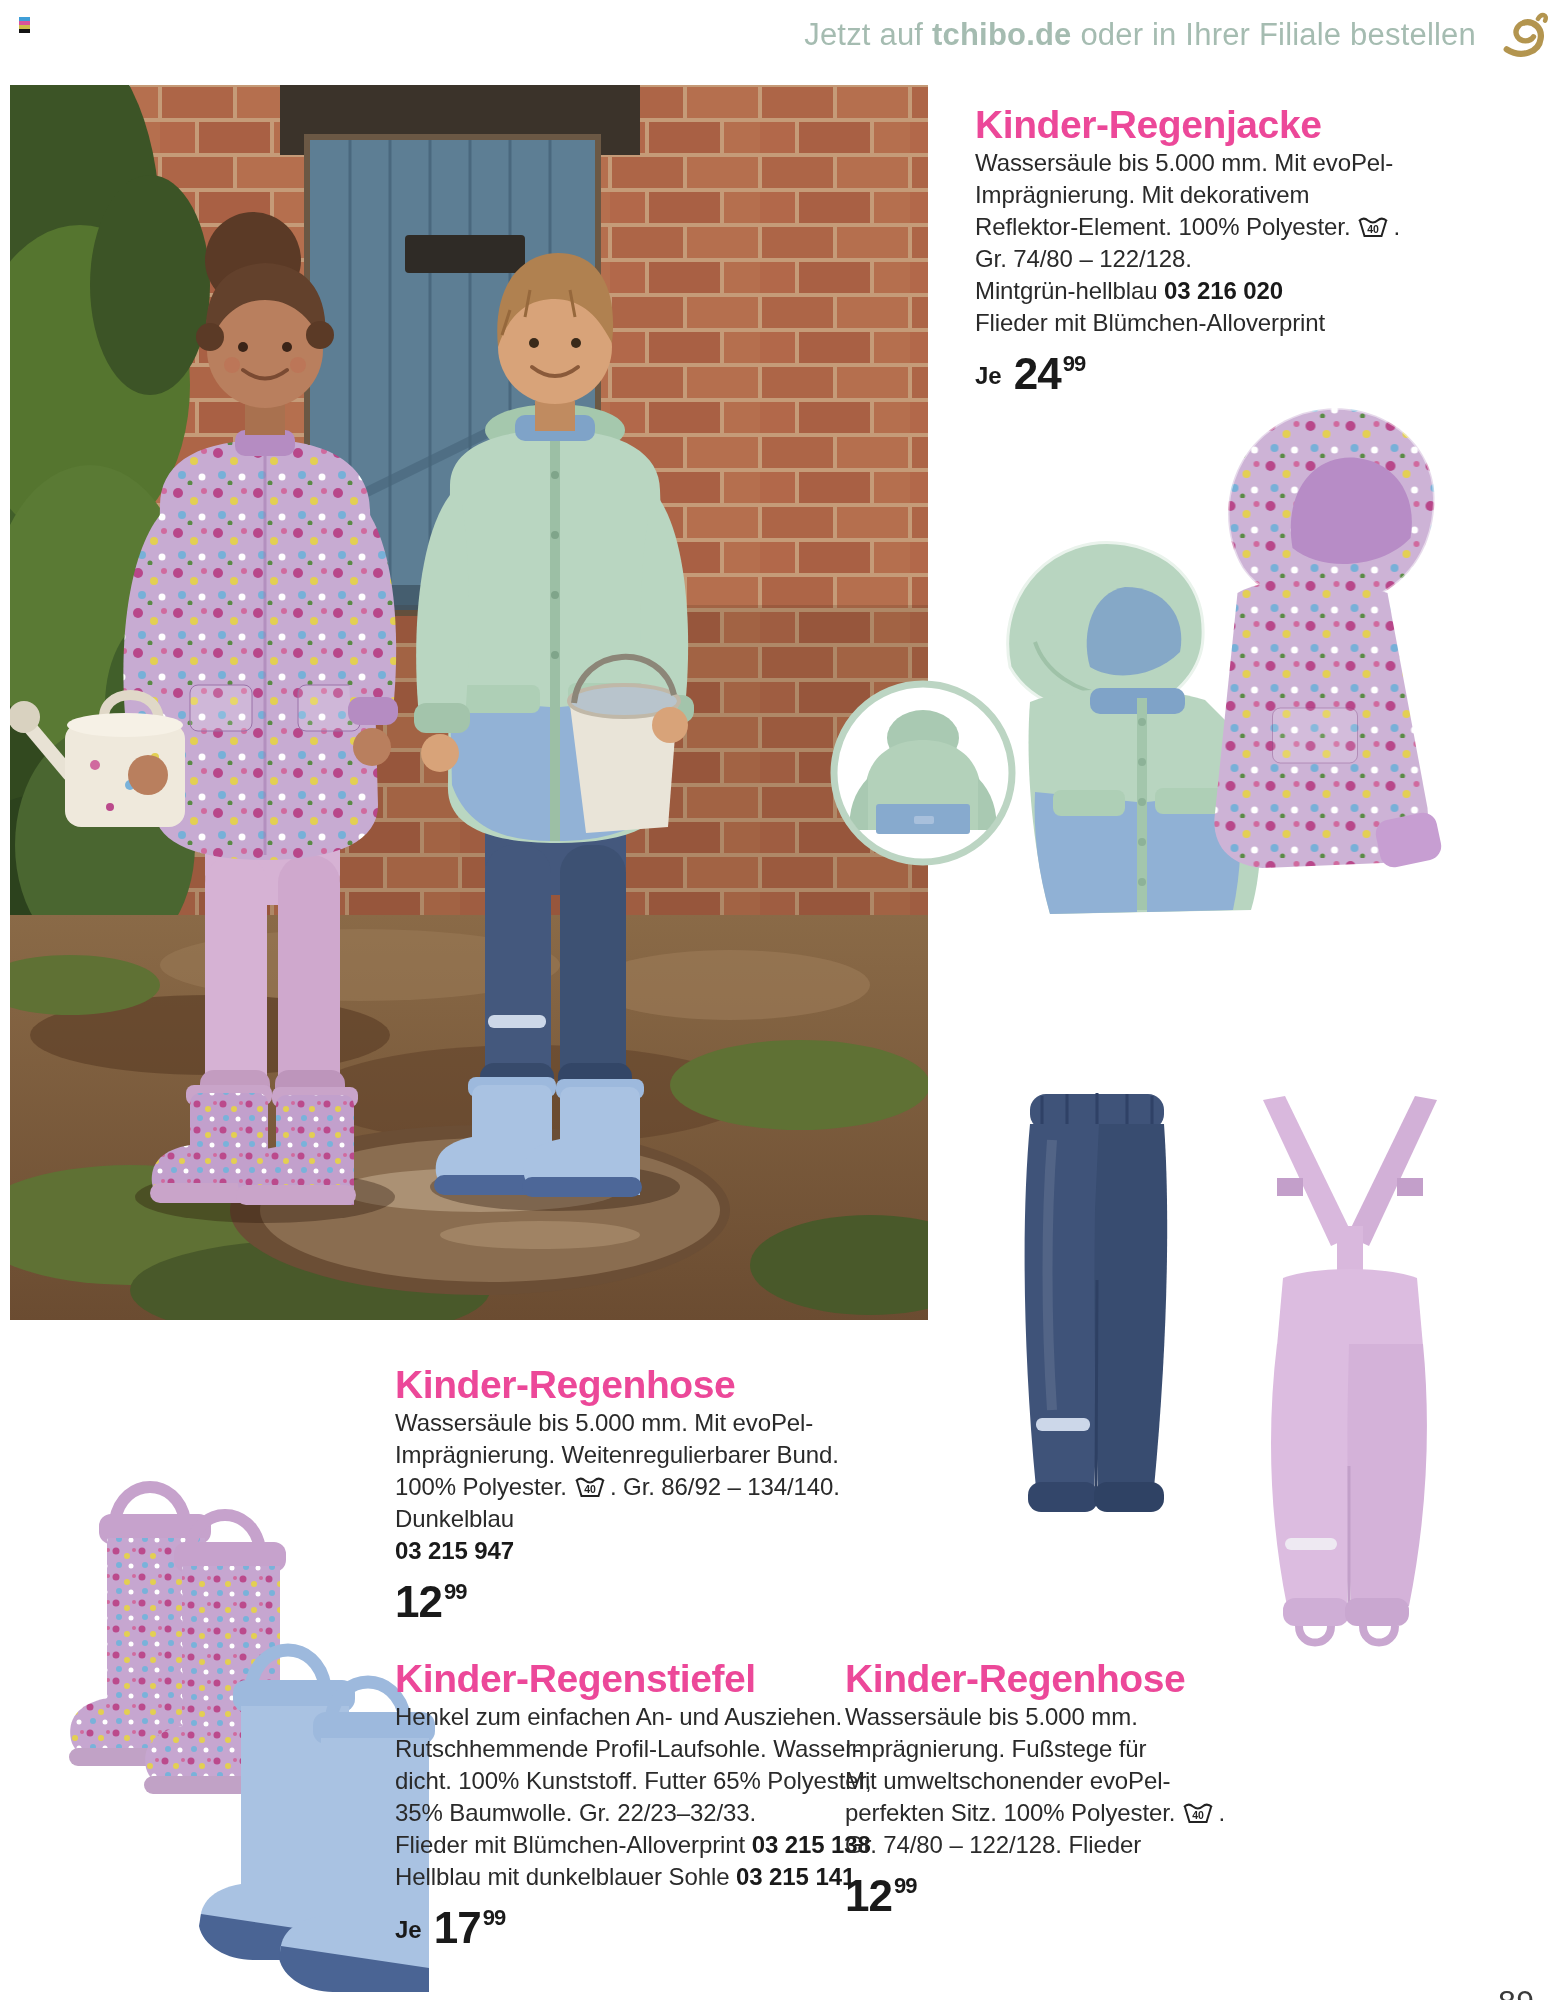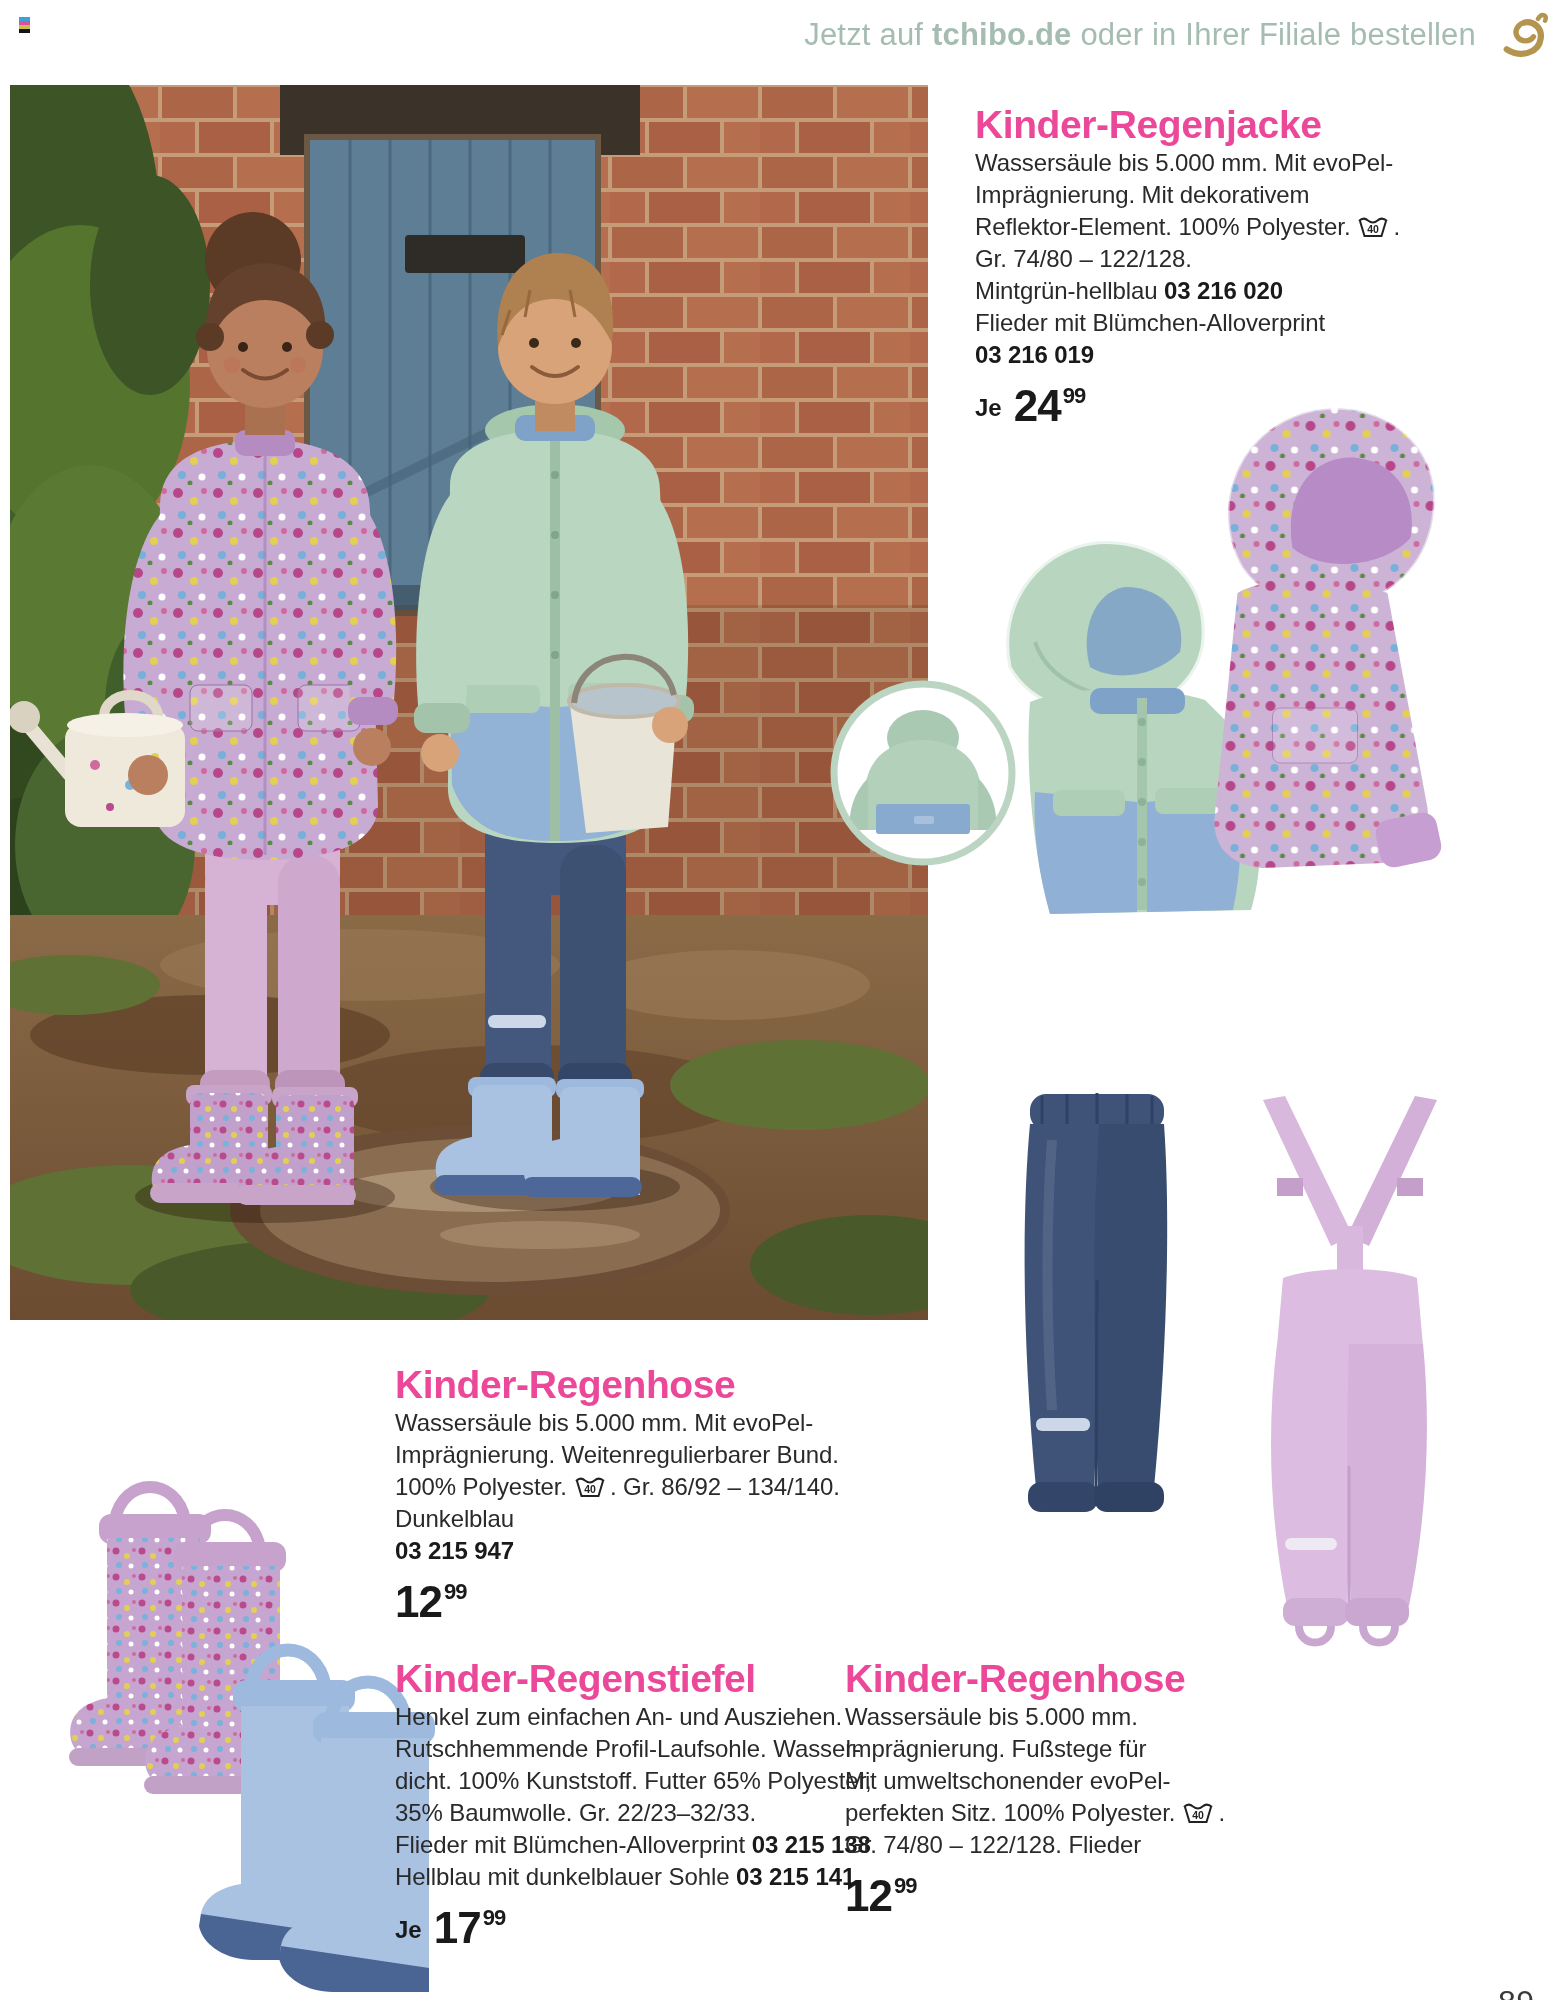--- a/index.html
+++ b/index.html
@@ -237,21 +237,20 @@
     <p><span>Wassersäule bis 5.000 mm. Mit evoPel-</span></p>
     <p><span>Imprägnierung. Mit dekorativem</span></p>
     <p><span>Reflektor-Element. 100% Polyester.</span><span class="washicon"><svg width="34" height="26" viewBox="0 0 34 26">
             <path d="M4,8 L8.5,23 L25.5,23 L30,8" fill="none" stroke="#222" stroke-width="2"></path>
             <path d="M3,8 Q7.5,3.5 12,7.5 Q17,11.5 21.5,7.5 Q26,3.5 31,8" fill="none" stroke="#222" stroke-width="2"></path>
             <text x="17" y="19.5" font-size="10.5" font-weight="600" text-anchor="middle" fill="#222">40</text>
           </svg></span><span>.</span></p>
     <p><span>Gr. 74/80 – 122/128.</span></p>
     <p><span>Mintgrün-hellblau </span><span class="b">03 216 020</span></p>
     <p><span>Flieder mit Blümchen-Alloverprint</span></p>
-    <p><span class="b">03 216 019</span></p>
     <div class="price">
       <span class="je">Je</span>
       <span class="big"><span>24</span><span class="cents">99</span></span>
     </div>
   </div>
 
   <div class="abs" style="left:828px;top:678px;width:190px;height:190px;z-index:3;">
     <svg width="190" height="190" viewBox="0 0 190 190">
       <defs>
           <clipPath id="cclip">

